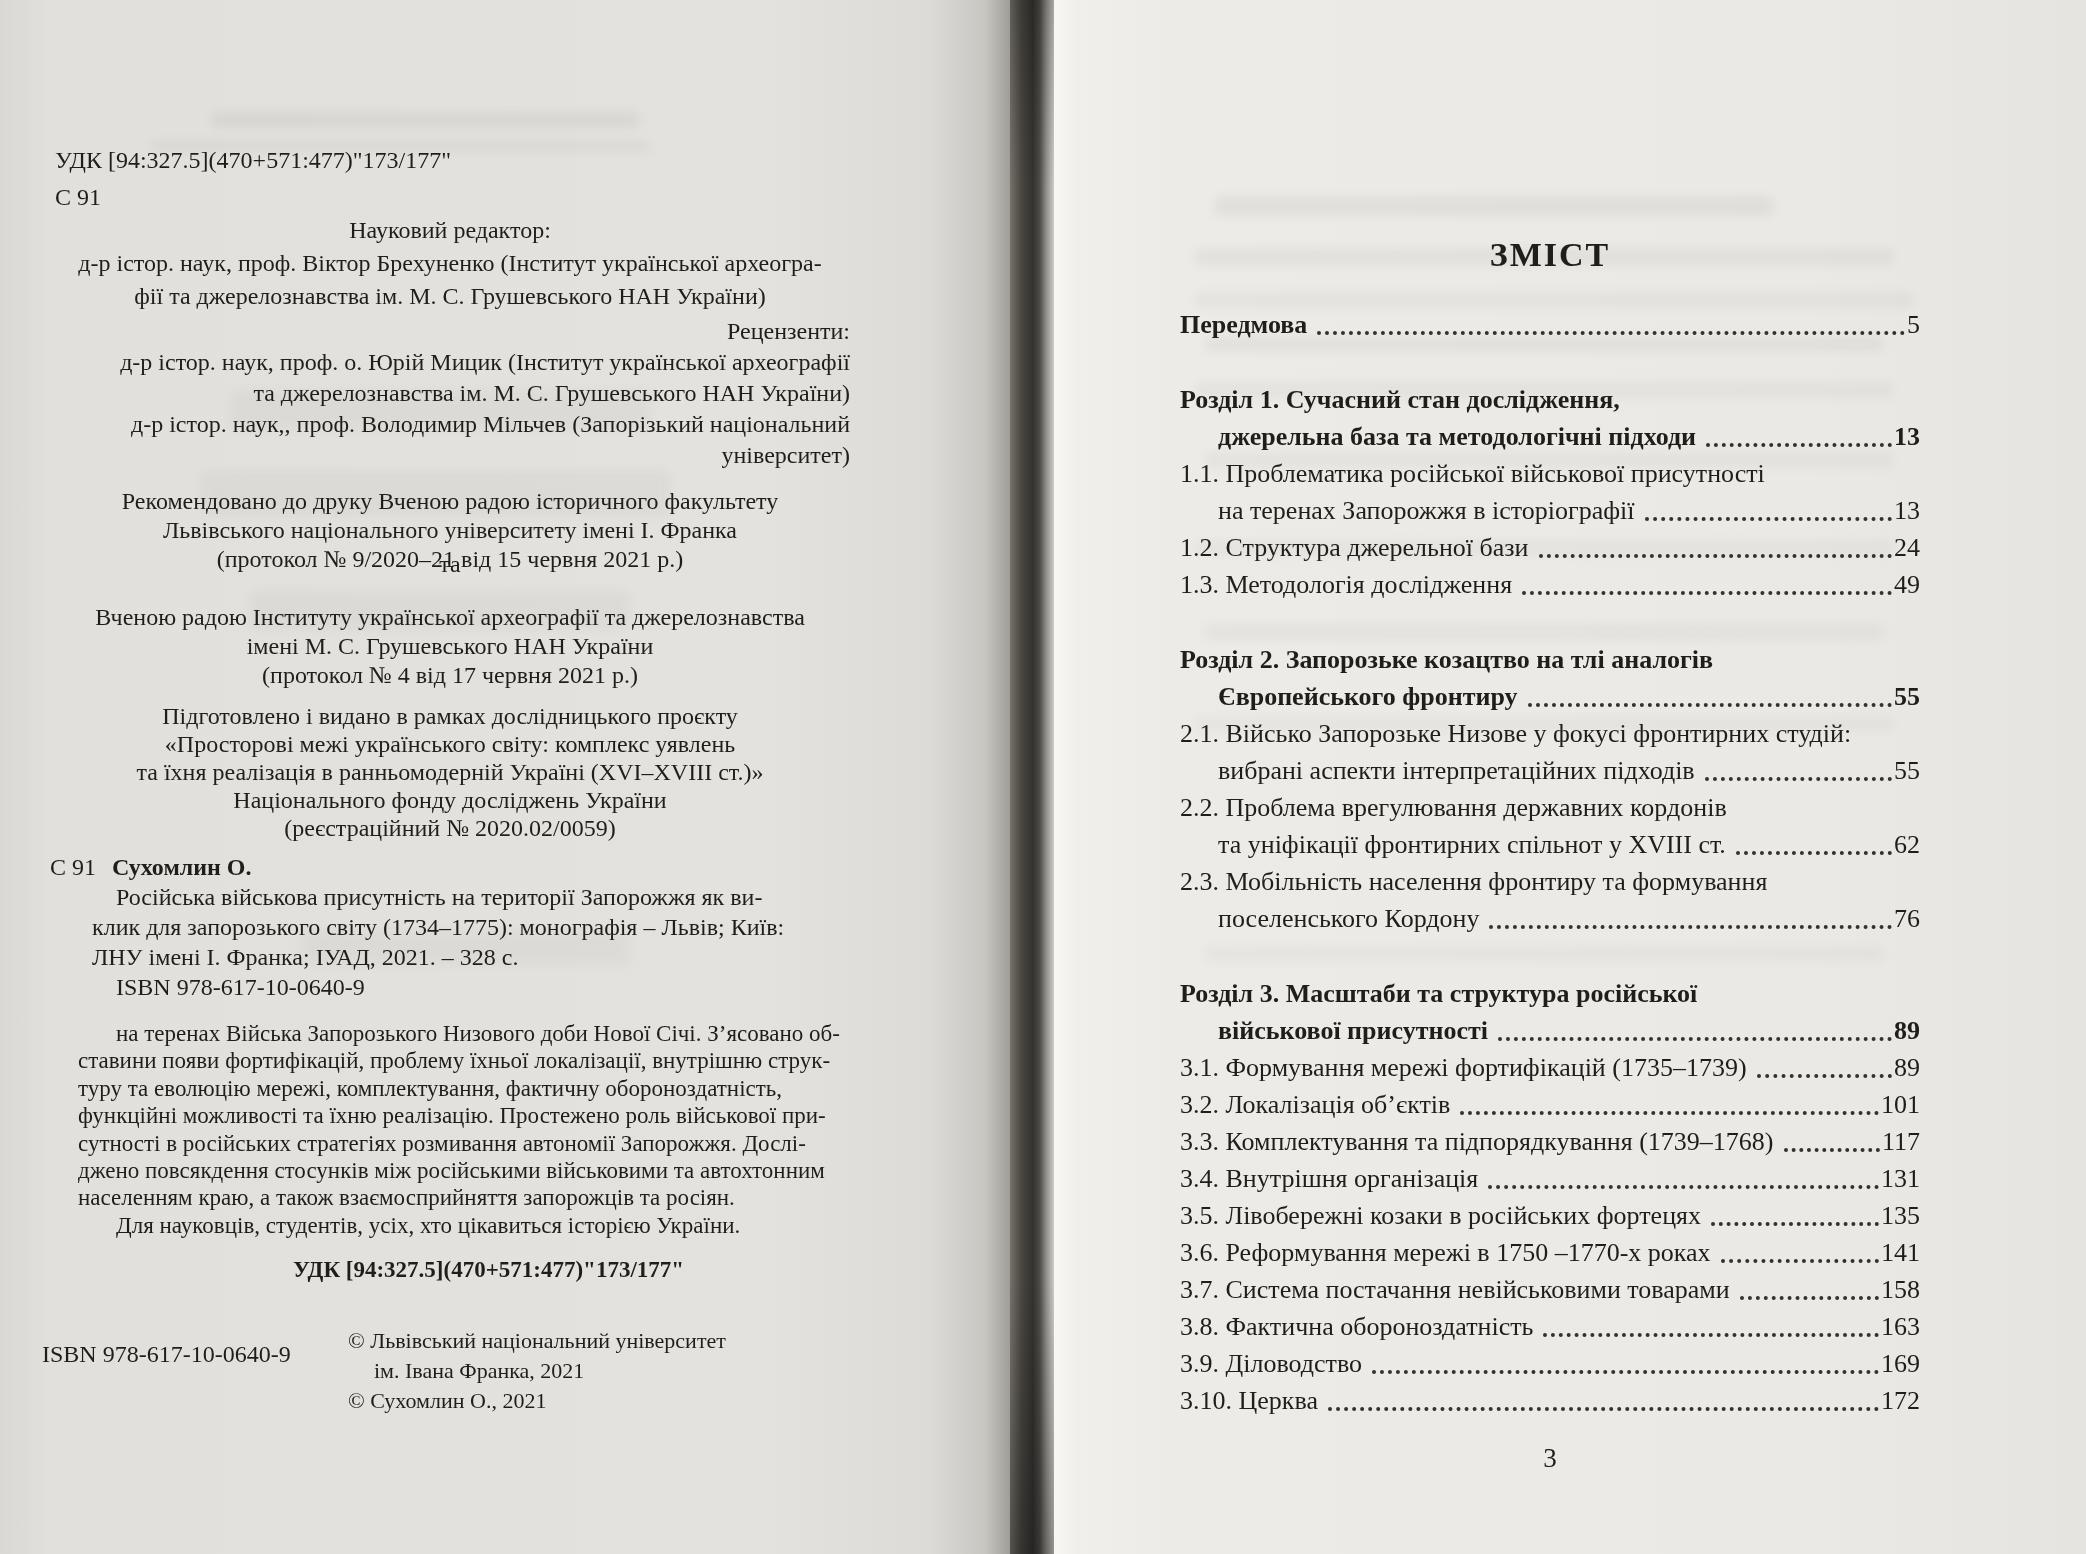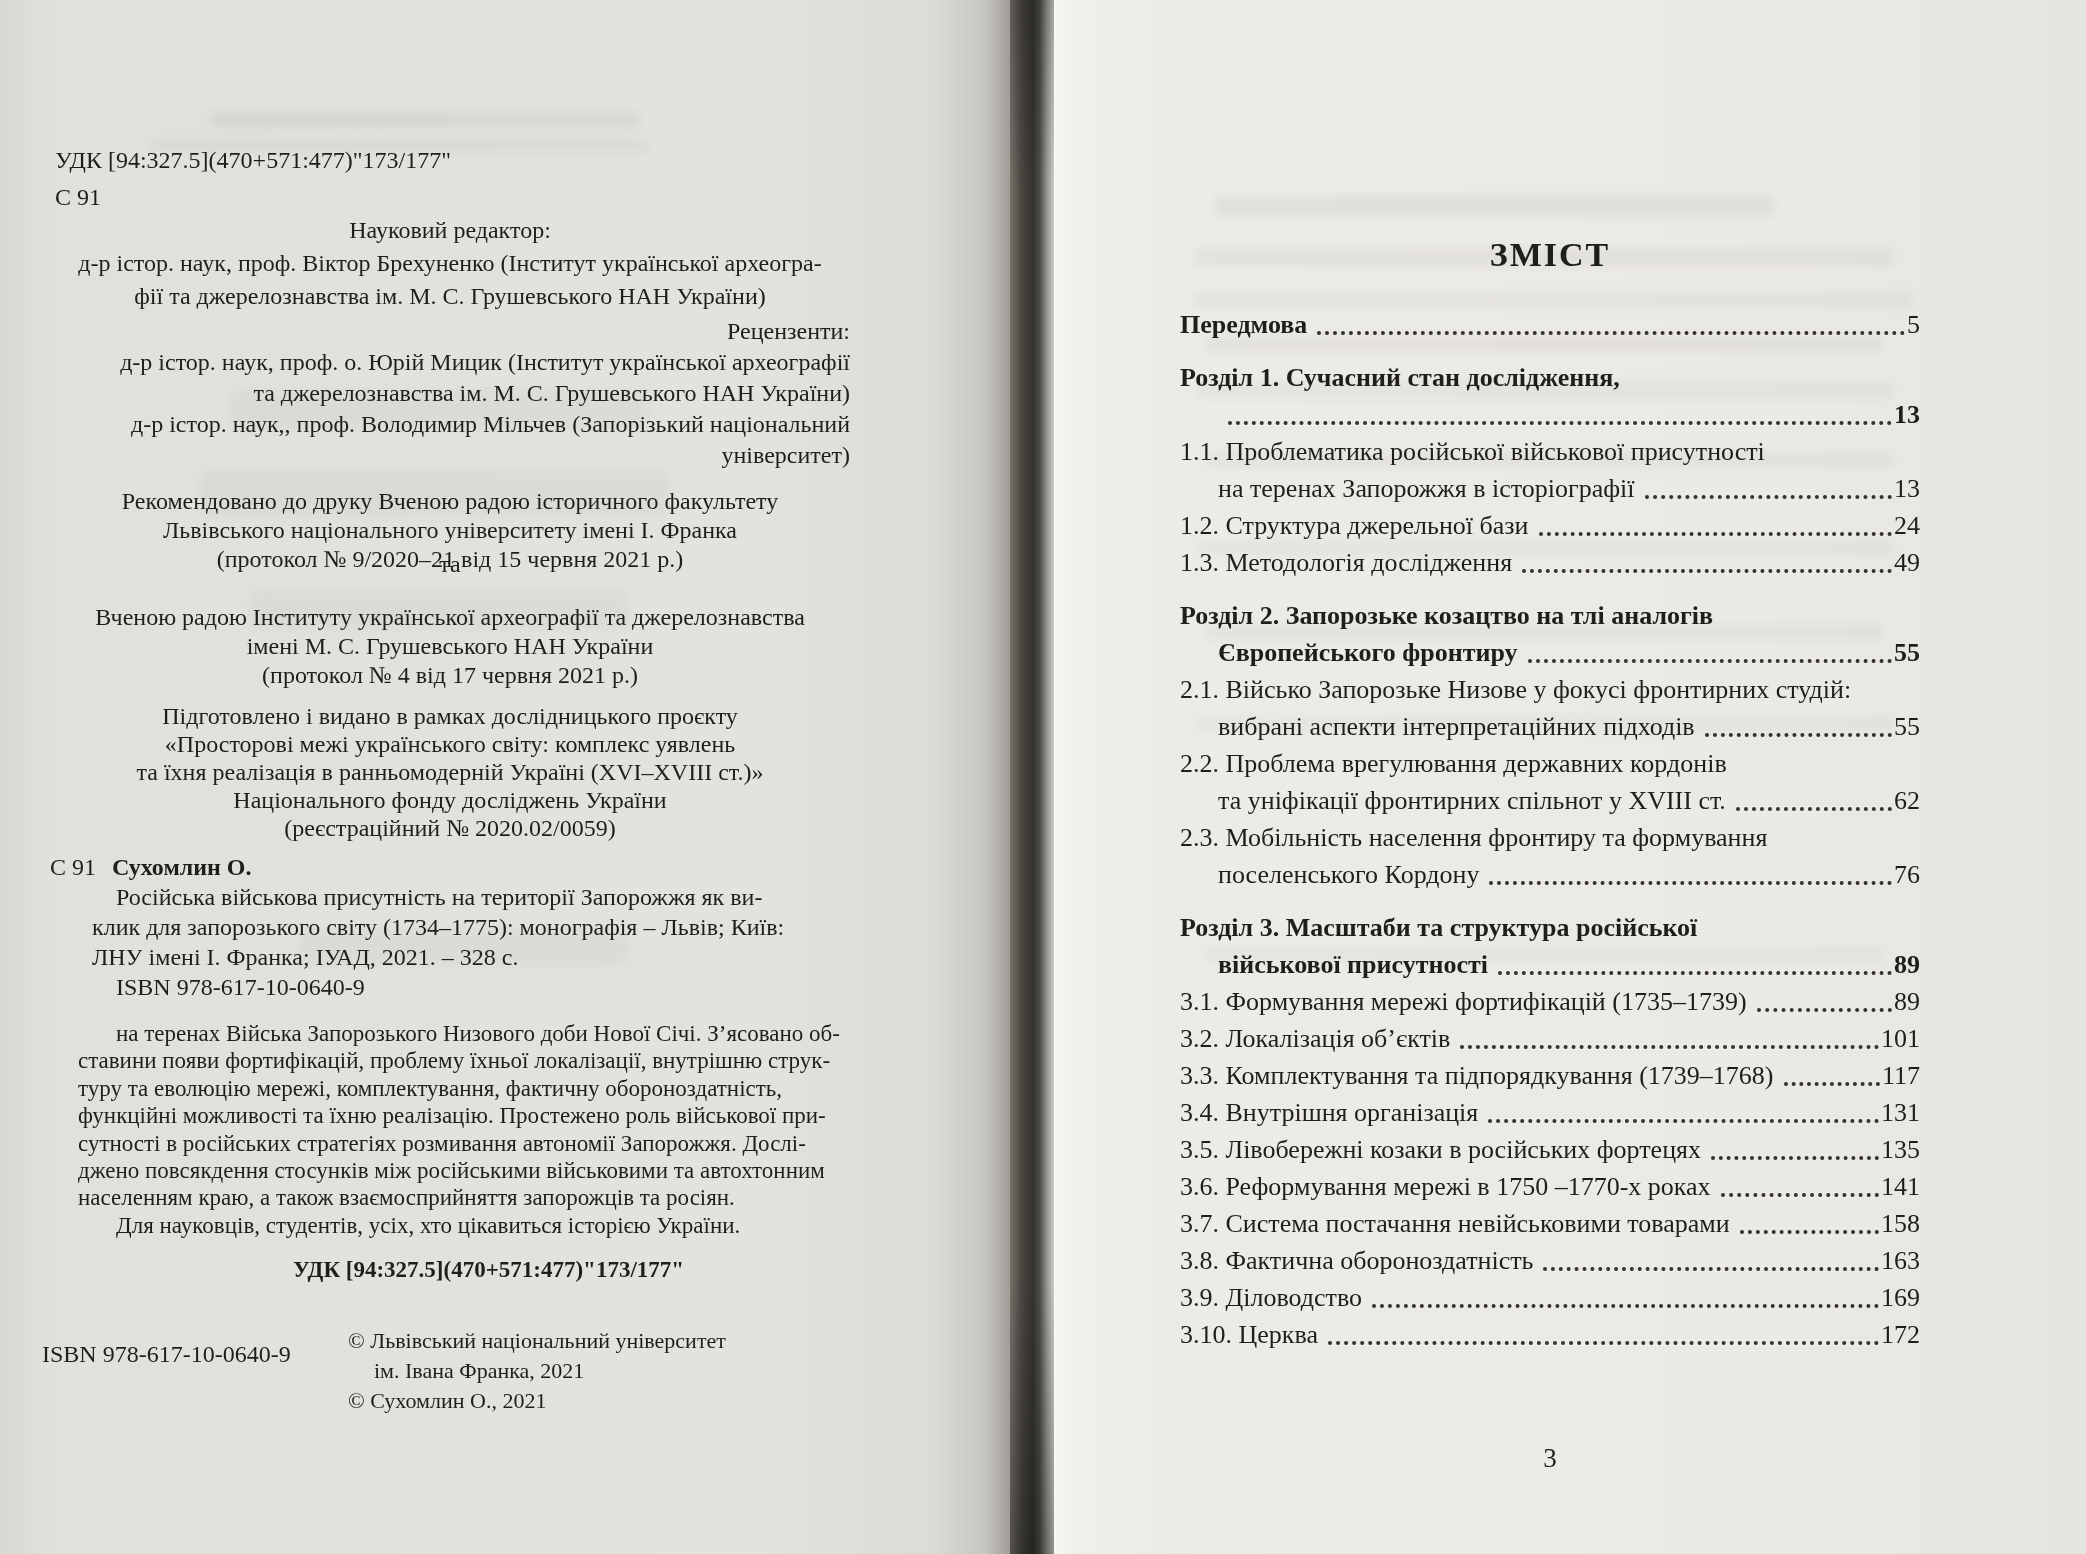--- a/index.html
+++ b/index.html
@@ -58,21 +58,21 @@
   #blk-copyright .tline:nth-child(2){padding-left:26px;}
 
   
   #toc-title{
     position:absolute;top:236px;left:126px;width:740px;
     font-size:34px;font-weight:bold;letter-spacing:2px;
     padding-right:190px;text-align:center;
   }
   #toc{position:absolute;top:306px;left:126px;width:740px;font-size:26px;}
   .toc-entry{margin:0;}
-  .toc-entry.section{margin-top:16px;}
+  .toc-entry.section{margin-top:38px;}
   .toc-line,.toc-row{line-height:37px;}
   .toc-row{display:flex;align-items:flex-end;}
   .toc-row .toc-text{white-space:nowrap;flex:0 0 auto;}
   .cont{padding-left:38px;}
   .dots{
     flex:1 1 auto;min-width:24px;
     border-bottom:4px dotted #35322d;
     margin:0 2px 8px 10px;
   }
   .toc-page{flex:0 0 auto;text-align:right;}
@@ -215,20 +215,21 @@
         <div class="toc-entry bold">
           <div class="toc-row">
             <span class="toc-text">Передмова</span>
             <span class="dots"></span>
             <span class="toc-page">5</span>
           </div>
         </div>
         <div class="toc-entry bold section">
           <div class="toc-line">Розділ 1. Сучасний стан дослідження,</div>
           <div class="toc-row cont">
+            <span class="toc-text">джерельна база та методологічні підходи</span>
             <span class="dots"></span>
             <span class="toc-page pbold">13</span>
           </div>
         </div>
         <div class="toc-entry">
           <div class="toc-line">1.1. Проблематика російської військової присутності</div>
           <div class="toc-row cont">
             <span class="toc-text">на теренах Запорожжя в історіографії</span>
             <span class="dots"></span>
             <span class="toc-page">13</span>

